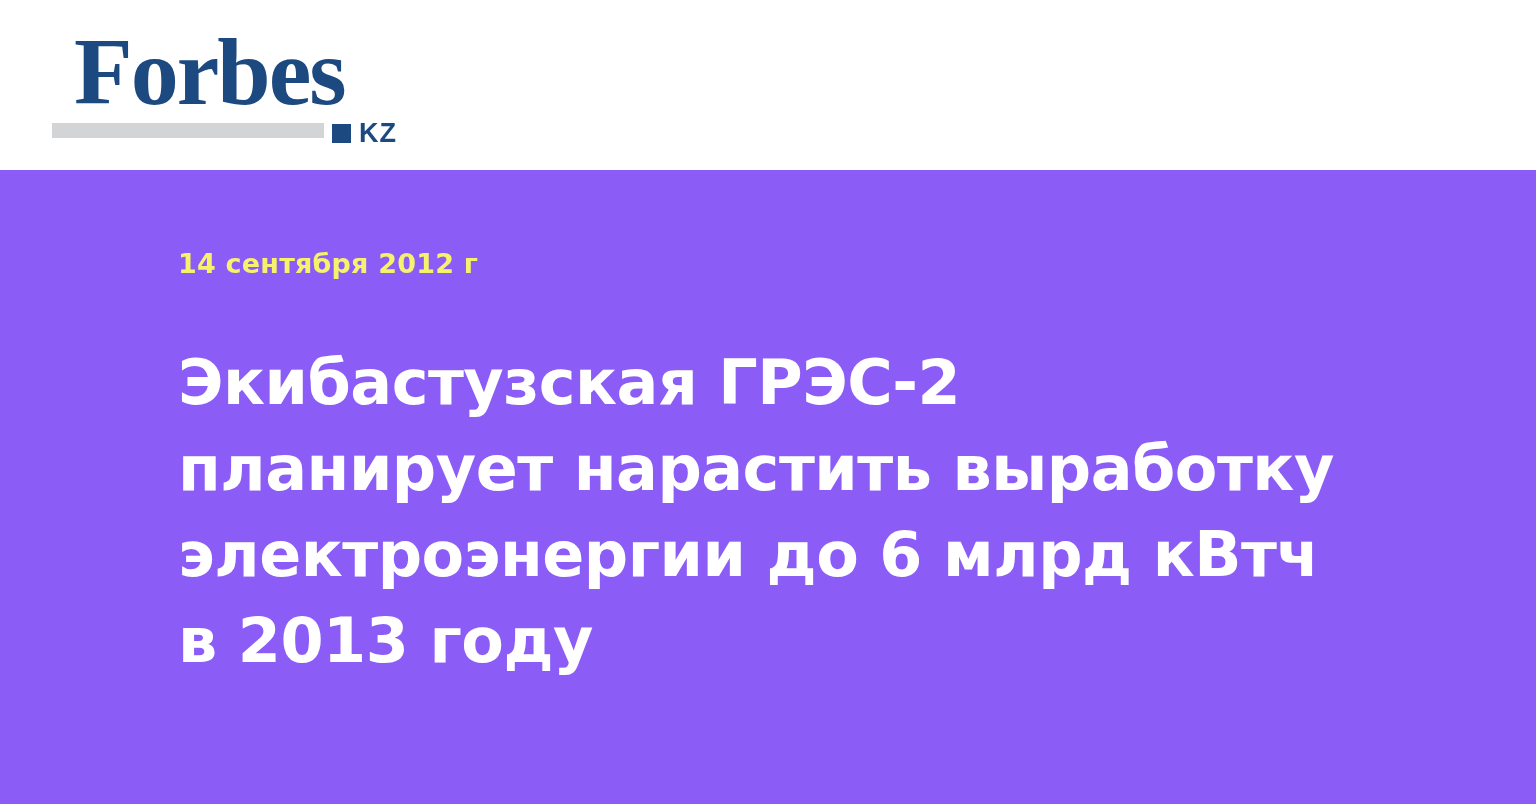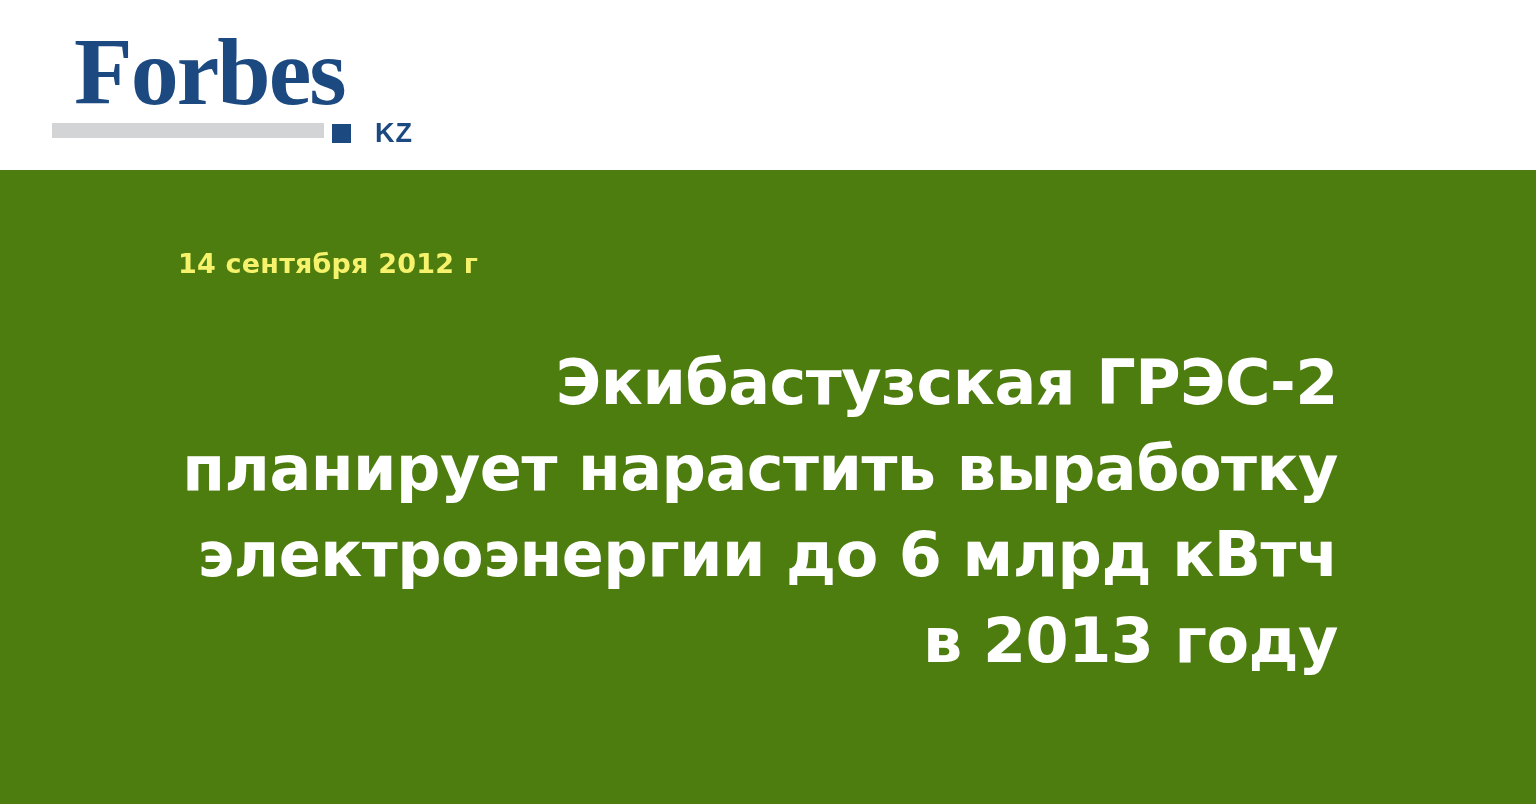--- a/index.html
+++ b/index.html
@@ -63,21 +63,21 @@
     height: 15px;
     background: #d2d4d6;
   }
 
   .logo-kz {
     position: absolute;
     left: 282px;
     top: 98px;
     display: flex;
     align-items: center;
-    gap: 24px;
+    gap: 8px;
   }
 
   .logo-kz-square {
     width: 19px;
     height: 19px;
     background: #1C4A80;
     display: block;
   }
 
   .logo-kz-text {
@@ -89,21 +89,21 @@
     color: #1C4A80;
   }
 
   
   .hero {
     position: absolute;
     left: 0;
     top: 170px;
     width: 1536px;
     height: 634px;
-    background: #4d7c0f;
+    background: #8b5cf6;
     box-sizing: border-box;
     padding-left: 33px;
   }
 
   .hero-inner {
     position: absolute;
     left: 178px;
     top: 0;
     width: 1180px;
   }
@@ -126,21 +126,20 @@
     left: 0;
     top: 170px;
     width: 1160px;
     font-family: "DejaVu Sans", "Liberation Sans", sans-serif;
     font-weight: bold;
     font-size: 62px;
     line-height: 86px;
     letter-spacing: -0.5px;
     color: #ffffff;
     margin: 0;
-    text-align: right;
   }
 </style>
 </head>
 <body>
 
 <div class="page">
 
   <div class="header-band">
 
     <a class="logo" href="#">

